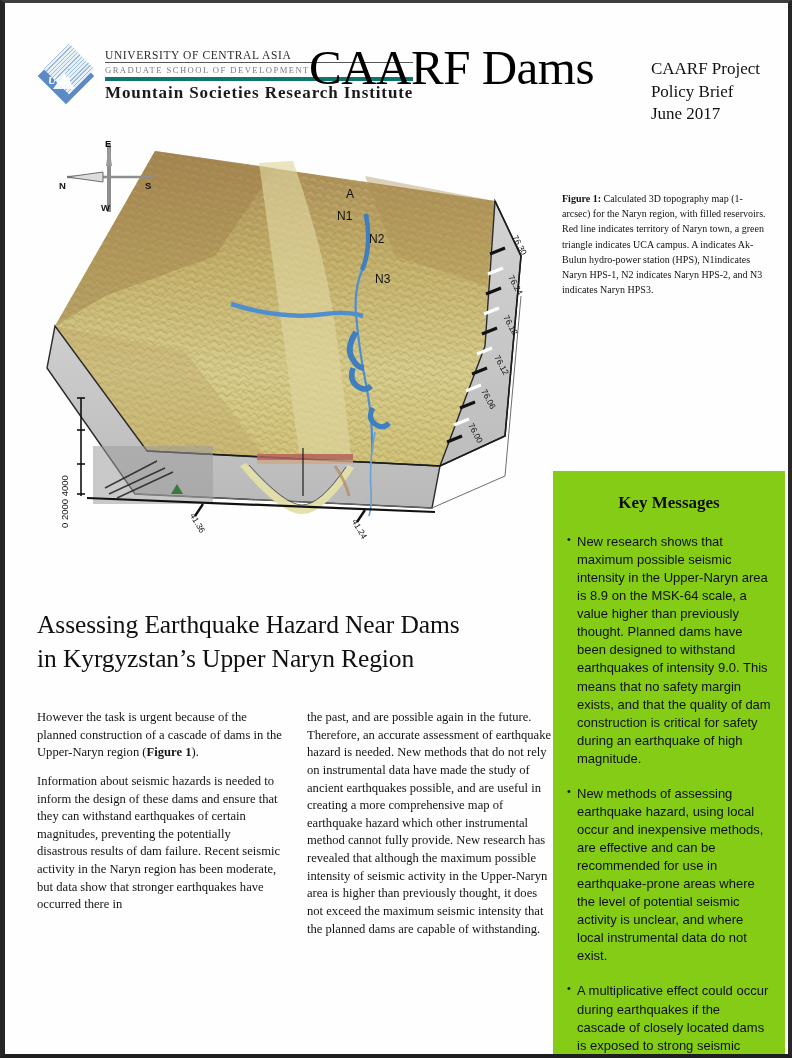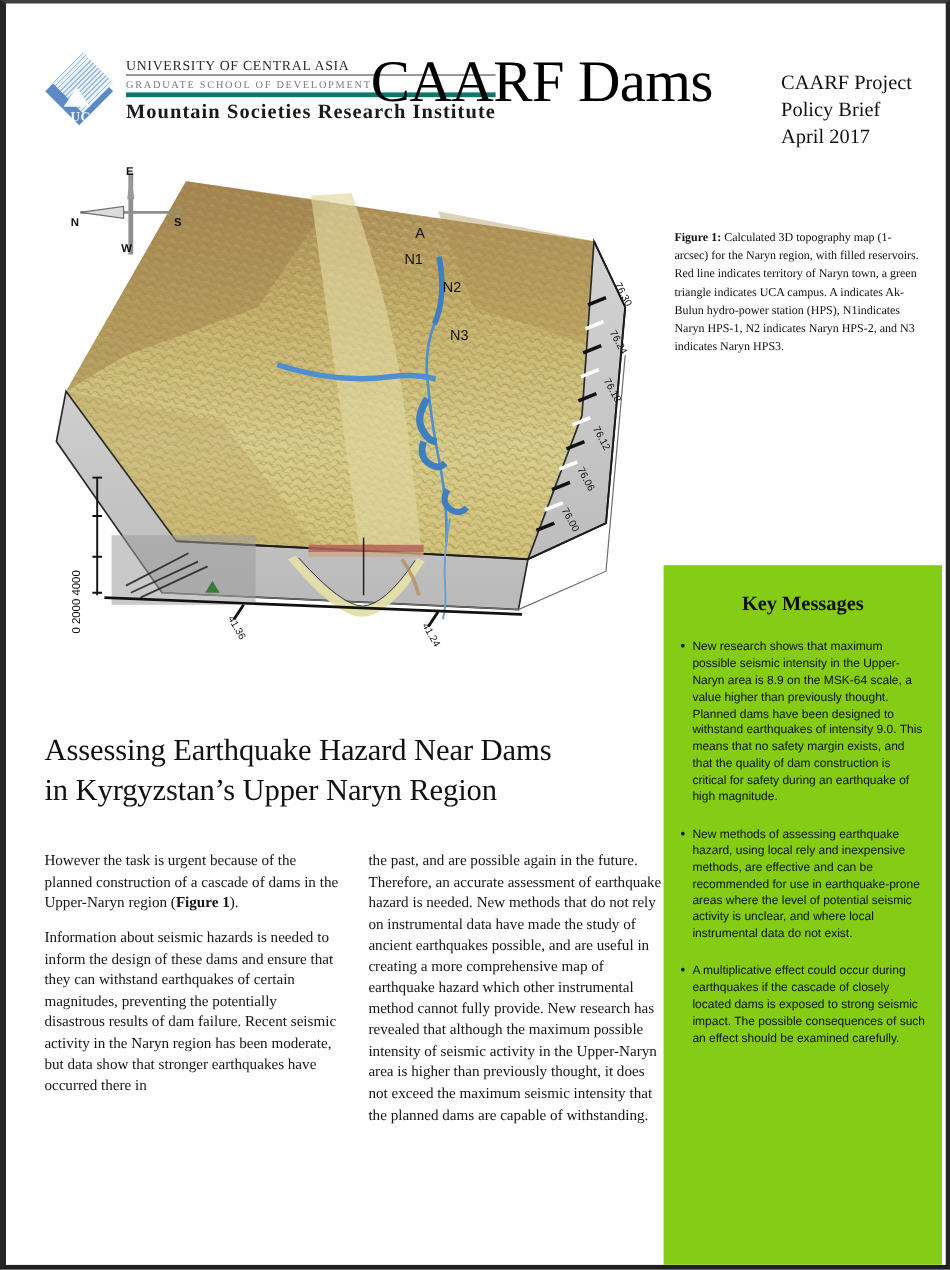--- a/index.html
+++ b/index.html
@@ -58,25 +58,26 @@
   }
   .uca-diamond .peak {
     position: absolute; left: 16px; top: 26px;
     width: 0; height: 0;
     border-left: 11px solid transparent;
     border-right: 11px solid transparent;
     border-bottom: 16px solid #ffffff;
     opacity: .92;
   }
   .uca-diamond .uca-text {
-    position: absolute; left: 11px; top: 45px;
-    width: 36px; text-align: right;
+    position: absolute; left: 11px; top: 27px;
+    width: 36px; text-align: left;
     font-family: "Liberation Serif", serif;
     font-size: 11px; font-weight: bold; color: #ffffff;
     letter-spacing: .5px;
+    font-style: italic;
   }
   #logo-words { margin-left: 10px; }
   #uni-name {
     font-family: "Liberation Serif", serif;
     font-size: 11.5px; color: #2b2b2b;
     letter-spacing: .6px;
     border-bottom: 1px solid #555;
     padding-bottom: 1px;
   }
   #school-name {
@@ -185,21 +186,21 @@
   #key-list {
     margin: 20px 0 0 0;
     padding: 0 14px 0 14px;
     list-style: none;
   }
   #key-list li {
     position: relative;
     padding-left: 10px;
     margin-bottom: 17px;
     font-family: "Liberation Sans", sans-serif;
-    font-size: 10px;
+    font-size: 13px;
     line-height: 1.39;
     color: #101010;
     text-align: left;
   }
   #key-list li:before {
     content: "•";
     position: absolute;
     left: 0; top: -1px;
     font-size: 11px;
   }
@@ -258,21 +259,21 @@
         <div id="school-name">GRADUATE SCHOOL OF DEVELOPMENT</div>
         <div id="institute-name">Mountain Societies Research Institute</div>
       </div>
     </div>
 
     <div id="masthead">CAARF Dams</div>
 
     <div id="issue-block">
       <div>CAARF Project</div>
       <div>Policy Brief</div>
-      <div>April 2017</div>
+      <div>June 2017</div>
     </div>
   </div>
 
   <div id="figure-wrap">
 
     <svg id="map-canvas" width="510" height="420" viewBox="0 0 510 420">
       <defs>
         <linearGradient id="terrainShade" x1="0" y1="0" x2="0" y2="1">
           <stop offset="0%" stop-color="#a98a55"></stop>
           <stop offset="35%" stop-color="#c3b06a"></stop>
@@ -398,21 +399,21 @@
   </div>
 
   <div id="figure-caption">
     <b>Figure 1:</b><span> Calculated 3D topography map (1-arcsec) for the Naryn region, with filled reservoirs. Red line indicates territory of Naryn town, a green triangle indicates UCA campus. A indicates Ak-Bulun hydro-power station (HPS), N1indicates Naryn HPS-1, N2 indicates Naryn HPS-2, and N3 indicates Naryn HPS3.</span>
   </div>
 
   <div id="key-messages">
     <div id="key-title">Key Messages</div>
     <ul id="key-list">
       <li>New research shows that maximum possible seismic intensity in the Upper-Naryn area is 8.9 on the MSK-64 scale, a value higher than previously thought. Planned dams have been designed to withstand earthquakes of intensity 9.0. This means that no safety margin exists, and that the quality of dam construction is critical for safety during an earthquake of high magnitude.</li>
-      <li>New methods of assessing earthquake hazard, using local rely and inexpensive methods, are effective and can be recommended for use in earthquake-prone areas where the level of potential seismic activity is unclear, and where local instrumental data do not exist.</li>
+      <li>New methods of assessing earthquake hazard, using local occur and inexpensive methods, are effective and can be recommended for use in earthquake-prone areas where the level of potential seismic activity is unclear, and where local instrumental data do not exist.</li>
       <li>A multiplicative effect could occur during earthquakes if the cascade of closely located dams is exposed to strong seismic impact. The possible consequences of such an effect should be examined carefully.</li>
     </ul>
   </div>
 
   <div id="article-title">
     <div>Assessing Earthquake Hazard Near Dams</div>
     <div>in Kyrgyzstan’s Upper Naryn Region</div>
   </div>
 
   <div id="body-columns">

